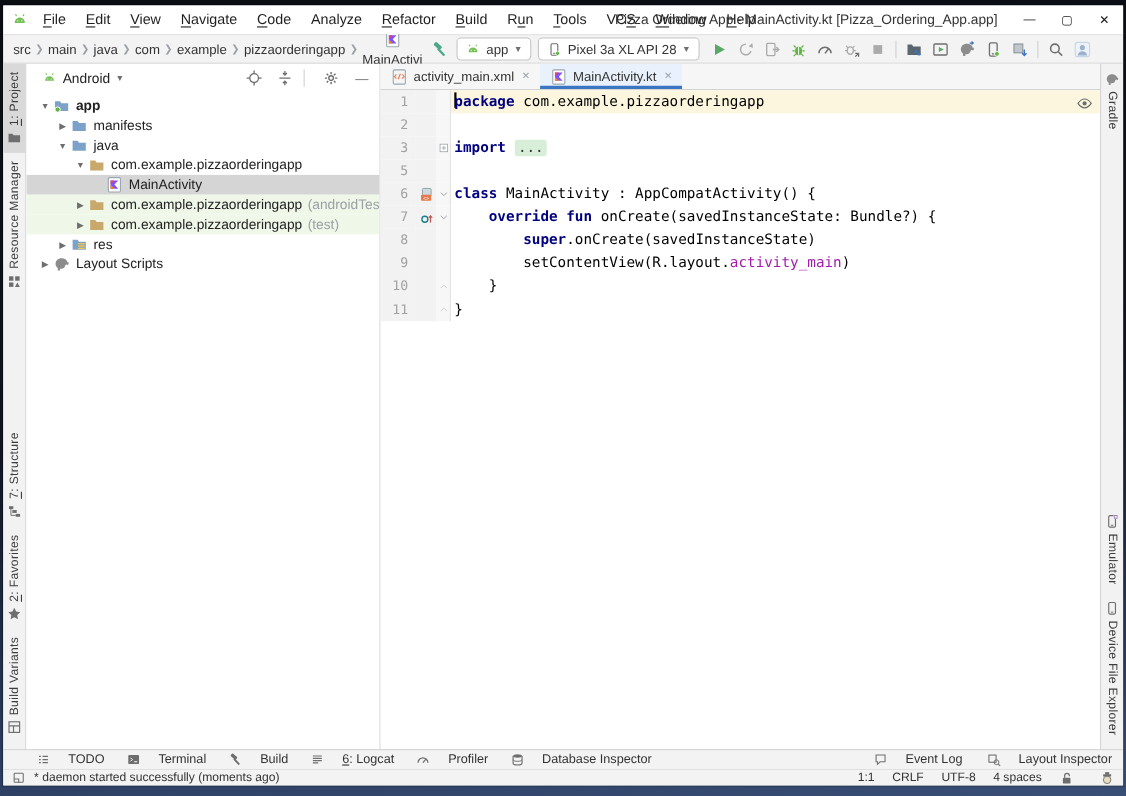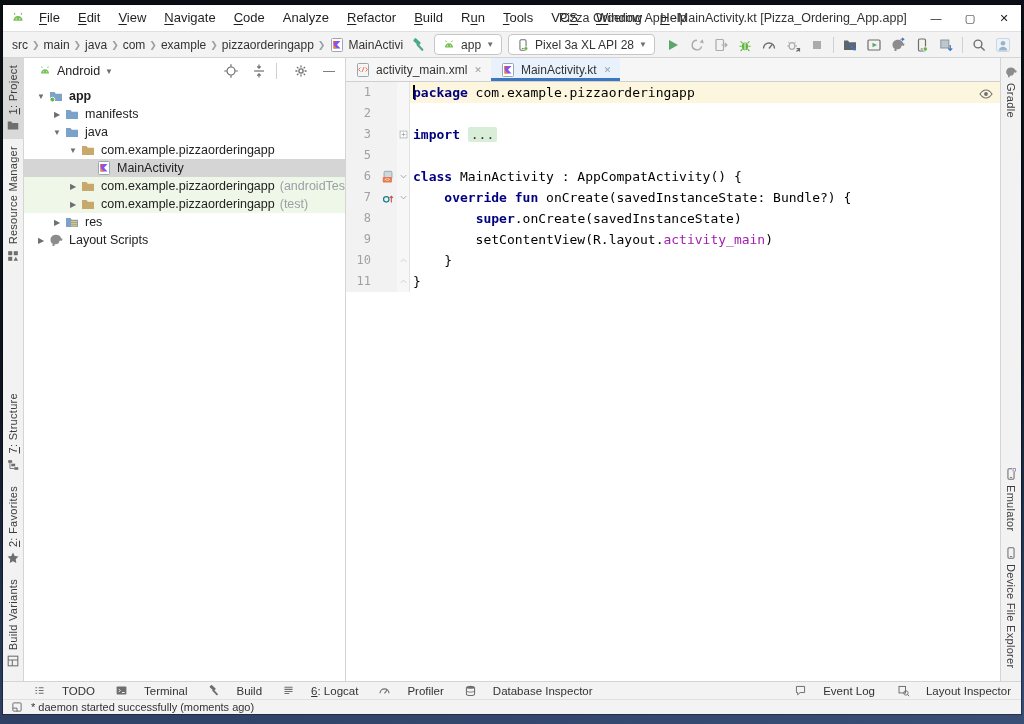--- a/index.html
+++ b/index.html
@@ -21,21 +21,21 @@
   .menu-item{ padding:0 9px; line-height:26px; white-space:nowrap; cursor:default; }
   .menu-item u{ text-underline-offset:2px; }
   .win-title{ position:absolute; left:556px; top:0; line-height:26px; font-size:12.5px; color:#333; white-space:nowrap; }
   .win-controls{ margin-left:auto; display:flex; height:100%; }
   .win-btn{ width:34px; height:100%; display:flex; align-items:center; justify-content:center; font-size:11px; color:#222; background:transparent; border:none; font-family:inherit; }
   
   .toolbar{ height:27px; background:#f3f3f3; border-top:1px solid #e0e0e0; border-bottom:1px solid #d4d4d4; display:flex; align-items:center; padding:0 6px; flex:none; }
   .breadcrumbs{ display:flex; align-items:center; font-size:12px; color:#333; }
   .crumb{ padding:0 3px; white-space:nowrap; }
   .crumb-sep{ color:#9aa0a6; font-size:9px; padding:0 1px; }
-  .crumb-file{ display:flex; align-items:center; gap:3px; padding:0 3px; }
+  .crumb-file{ display:flex; align-items:center; gap:3px; padding:0 3px;flex-direction:column; }
   .icon{ display:inline-flex; width:16px; height:16px; align-items:center; justify-content:center; flex:none; }
   .toolbar .hammer{ margin:0 8px 0 4px; }
   .combo{ display:flex; align-items:center; gap:5px; height:21px; border:1px solid #c6c6c6; border-radius:4px; background:#fff; padding:0 7px; font-size:12px; color:#333; margin-right:6px; white-space:nowrap; }
   .combo .chev{ font-size:8px; color:#6e6e6e; }
   .actions{ display:flex; align-items:center; }
   .action{ width:24px; height:22px; display:flex; align-items:center; justify-content:center; border-radius:3px; }
   .tsep{ width:1px; height:16px; background:#d0d0d0; margin:0 4px; }
   
   .main{ flex:1; display:flex; min-height:0; }
   .stripe{ width:21px; background:#f2f2f2; display:flex; flex-direction:column; flex:none; font-size:11px; color:#3c3c3c; }
@@ -749,15 +749,34 @@
   </div>
 
   <div class="statusbar">
     <span class="icon">
         <svg width="100%" height="100%" viewBox="0 0 16 16">
           <rect x="2.5" y="2.5" width="11" height="11" rx="1" fill="none" stroke="#6E6E6E" stroke-width="1.3"></rect>
           <path d="M2.5 9.5H8V14" fill="none" stroke="#6E6E6E" stroke-width="1.3"></path>
         </svg>
       </span>
     <span>* daemon started successfully (moments ago)</span>
+    <div class="status-right" id="status-right">
+      <span class="status-seg">1:1</span>
+        <span class="status-seg">CRLF</span>
+        <span class="status-seg">UTF-8</span>
+        <span class="status-seg">4 spaces</span>
+        <span class="icon" style="width:13px;height:13px">
+          <svg width="100%" height="100%" viewBox="0 0 16 16">
+            <rect x="4" y="7.5" width="8.5" height="6.5" rx="1" fill="#6E6E6E"></rect>
+            <path d="M6 7.5V5.2a2.6 2.6 0 0 1 5.2 0v.6" fill="none" stroke="#6E6E6E" stroke-width="1.4"></path>
+          </svg>
+        </span>
+      <span class="icon" style="width:13px;height:13px;margin-right:0">
+          <svg width="100%" height="100%" viewBox="0 0 16 16">
+            <circle cx="8" cy="9.8" r="4.2" fill="#E8DCBF" stroke="#6E6E6E" stroke-width="1"></circle>
+            <rect x="3.5" y="3.6" width="9" height="2.4" fill="#6E6E6E"></rect>
+            <rect x="5.7" y="1.2" width="4.6" height="2.8" fill="#6E6E6E"></rect>
+          </svg>
+        </span>
+    </div>
   </div>
 
 </div>
 
 </body></html>

